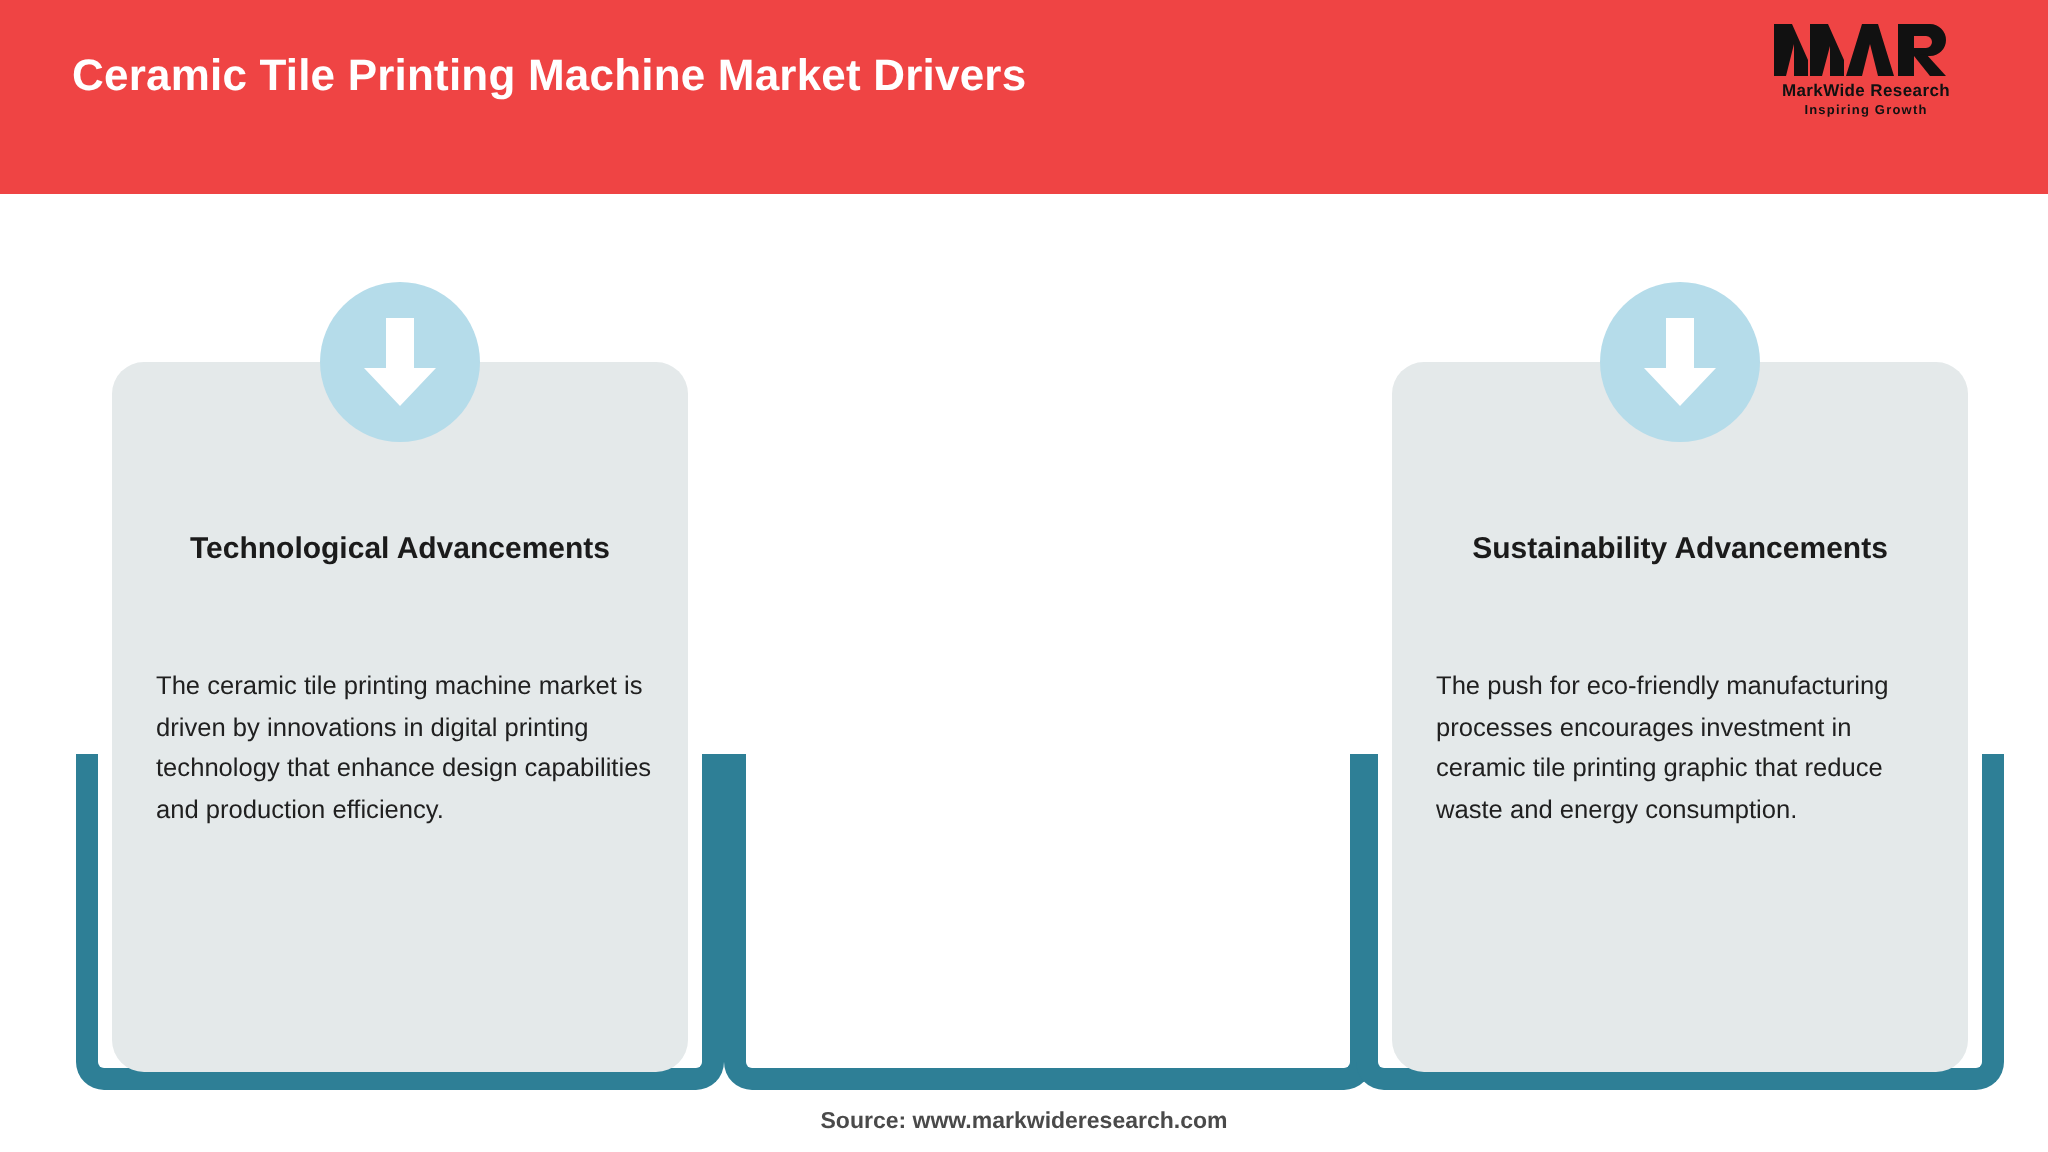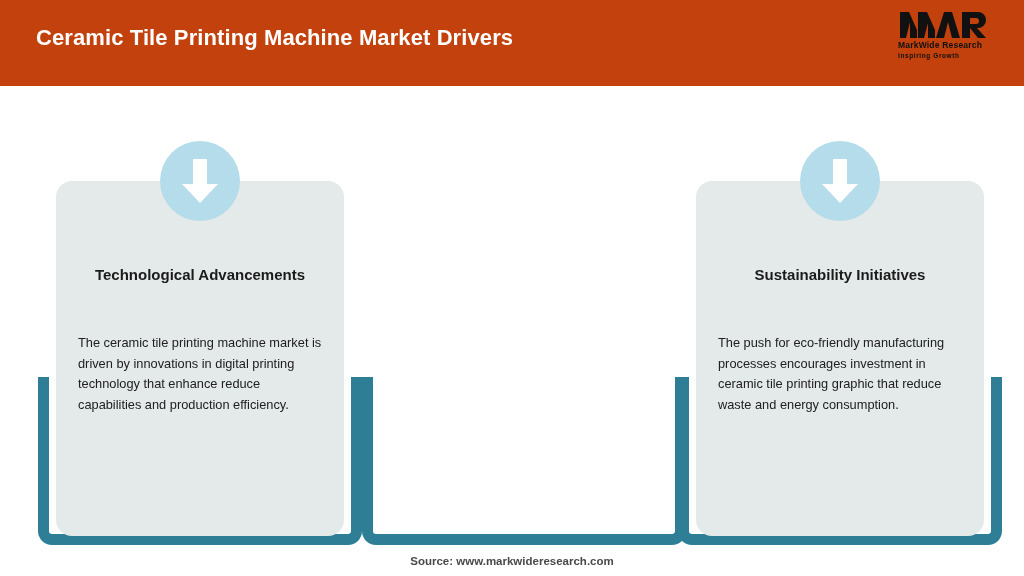--- a/index.html
+++ b/index.html
@@ -17,42 +17,43 @@
     width: 1024px;
     height: 576px;
     background: #ffffff;
   }
 
   
   .header {
     position: absolute;
     left: 0; top: 0;
     width: 1024px;
-    height: 86px;
-    background: #c2410c;
+    height: 97px;
+    background: #ef4444;
   }
 
   .header-title {
     position: absolute;
     left: 36px;
     top: 25px;
     font-size: 22px;
     font-weight: bold;
     color: #ffffff;
     letter-spacing: 0.1px;
     white-space: nowrap;
   }
 
   
   .logo {
     position: absolute;
-    right: 16px;
+    right: 36px;
     top: 10px;
     width: 110px;
     height: 52px;
+    text-align: center;
   }
   .logo-mark {
     display: block;
     height: 30px;
     line-height: 30px;
   }
   .logo-name {
     display: block;
     font-size: 8.5px;
     font-weight: bold;
@@ -201,37 +202,37 @@
 
     <div class="card-wrap c1">
       <div class="bracket"></div>
       <div class="card">
         <div class="icon-circle">
           <svg width="44" height="48" viewBox="0 0 44 48" xmlns="http://www.w3.org/2000/svg">
             <polygon points="15,2 29,2 29,27 40,27 22,46 4,27 15,27" fill="#ffffff"></polygon>
           </svg>
         </div>
         <div class="card-title">Technological Advancements</div>
-        <div class="card-body">The ceramic tile printing machine market is driven by innovations in digital printing technology that enhance reduce capabilities and production efficiency.</div>
+        <div class="card-body">The ceramic tile printing machine market is driven by innovations in digital printing technology that enhance design capabilities and production efficiency.</div>
       </div>
     </div>
 
     <div class="card-wrap c2">
       <div class="bracket"></div>
     </div>
 
     <div class="card-wrap c3">
       <div class="bracket"></div>
       <div class="card">
         <div class="icon-circle">
           <svg width="44" height="48" viewBox="0 0 44 48" xmlns="http://www.w3.org/2000/svg">
             <polygon points="15,2 29,2 29,27 40,27 22,46 4,27 15,27" fill="#ffffff"></polygon>
           </svg>
         </div>
-        <div class="card-title">Sustainability Initiatives</div>
+        <div class="card-title">Sustainability Advancements</div>
         <div class="card-body">The push for eco-friendly manufacturing processes encourages investment in ceramic tile printing graphic that reduce waste and energy consumption.</div>
       </div>
     </div>
 
   </div>
 
   <div class="footer-source">Source: www.markwideresearch.com</div>
 
 
 </div>

